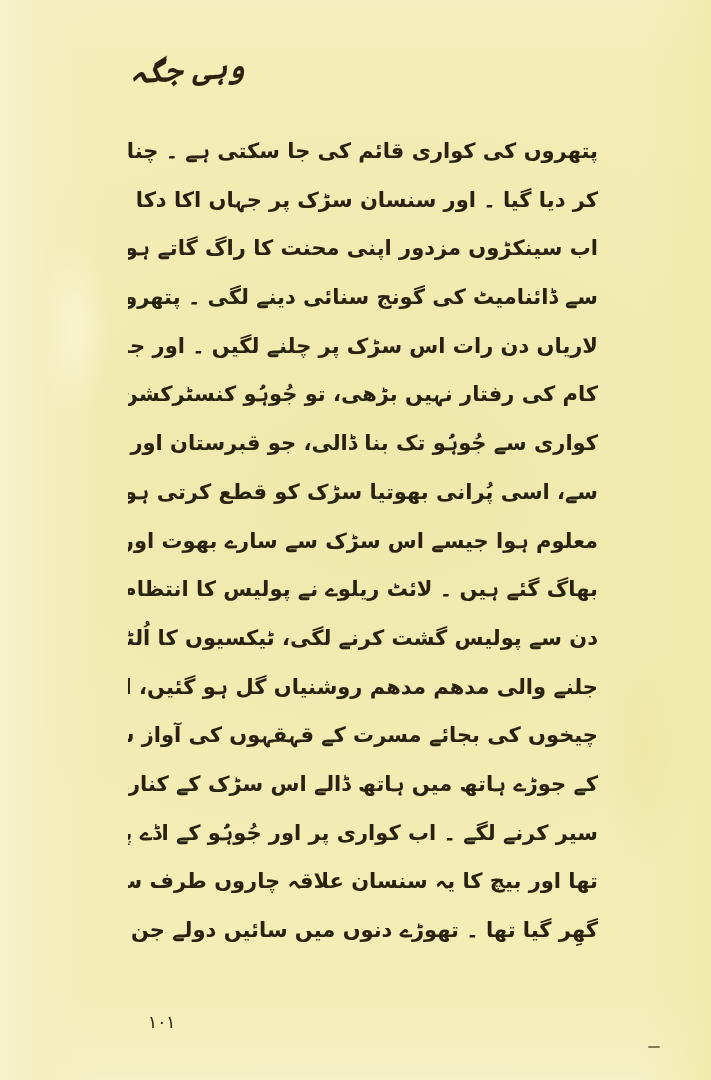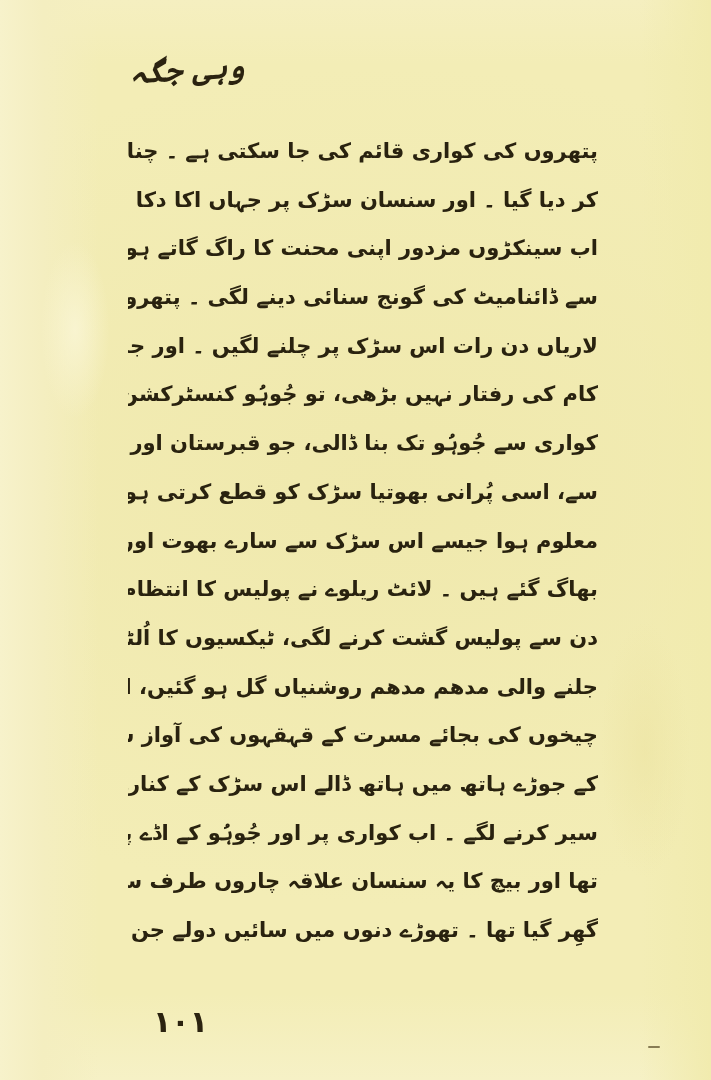--- a/index.html
+++ b/index.html
@@ -70,24 +70,24 @@
   }
 
   
   .page-number {
     position: absolute;
     top: 1002px;
     left: 148px;
     width: 60px;
     height: 40px;
     line-height: 40px;
-    font-size: 30px;
-    font-weight: 700;
+    font-size: 17px;
+    font-weight: 400;
     direction: rtl;
-    text-align: right;
+    text-align: left;
     color: #2b2310;
   }
 
   
   .ink-speck {
     position: absolute;
     top: 1046px;
     left: 648px;
     width: 12px;
     height: 2px;

